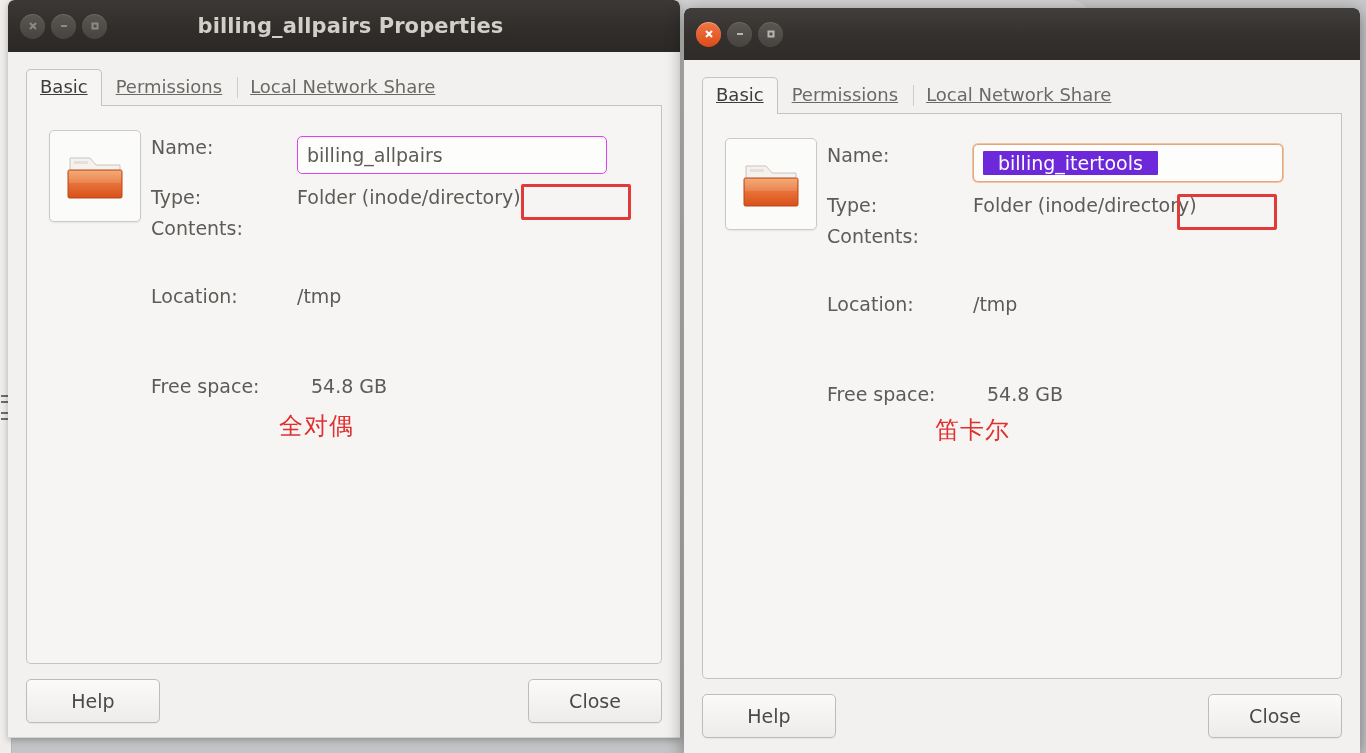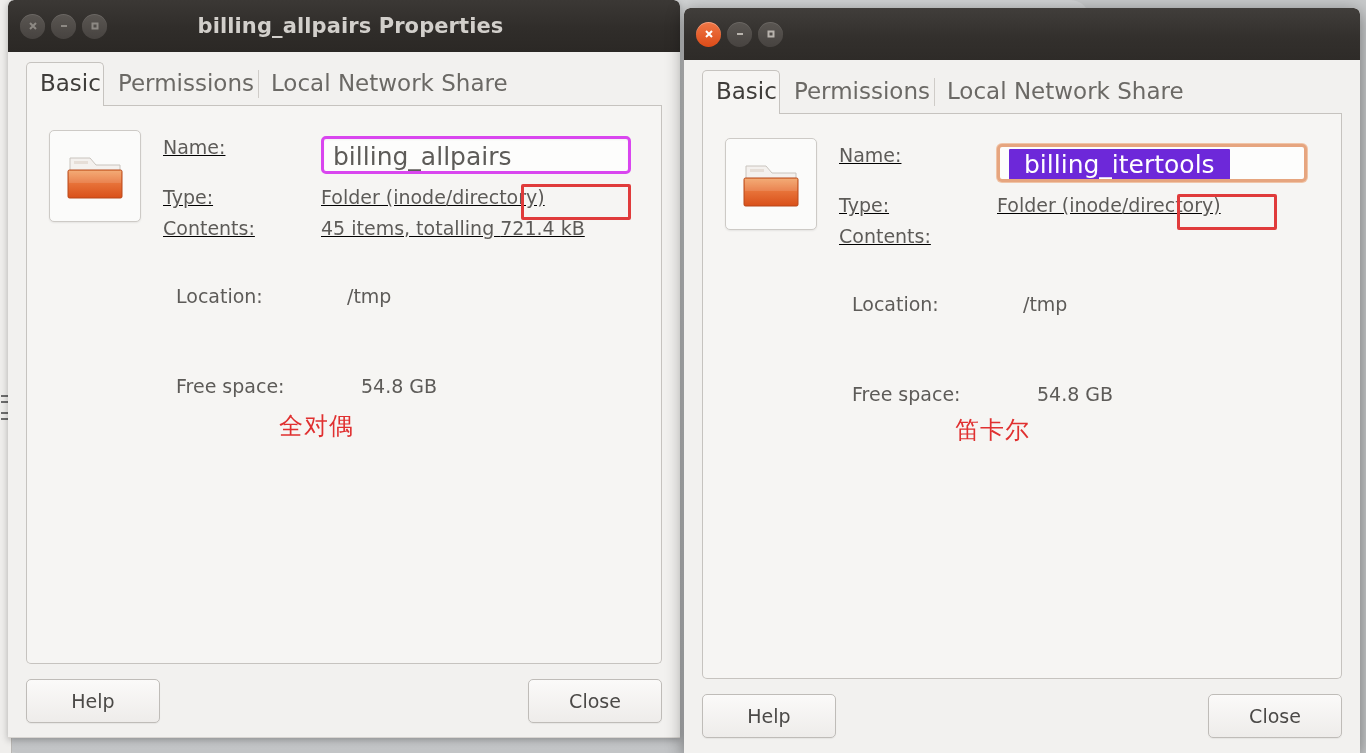--- a/index.html
+++ b/index.html
@@ -133,28 +133,29 @@
     position: relative;
   }
   .tabstrip::after {
     content:"";
     position: absolute;
     left: 0; right: 0; bottom: 0;
     height: 1px;
     background: #c6c3bf;
   }
   .tab {
-    font-size: 23px;
+    font-size: 18px;
     color: #6b6965;
-    padding: 6px 2px 8px 13px;
+    padding: 6px 13px 8px 13px;
     border: 1px solid transparent;
     border-bottom: none;
     position: relative;
     white-space: nowrap;
     line-height: 1.25;
+    text-decoration: underline;
   }
   .tab + .tab::before {
     content:"";
     position: absolute;
     left: 0; top: 7px; bottom: 8px;
     width: 1px;
     background: #cfccc8;
   }
   .tab.selected {
     background: #f6f5f3;
@@ -181,23 +182,22 @@
     background: #f6f5f3;
     position: relative;
     min-height: 0;
     padding: 22px 20px 16px 22px;
   }
 
   
   .info {
     display: grid;
     grid-template-columns: 102px 146px 1fr;
-    column-gap: 12px;
+    column-gap: 0;
     align-items: start;
-    text-decoration: underline;
   }
   .icon-cell { grid-column: 1; grid-row: 1 / span 3; padding-top: 2px; }
 
   .folder-btn {
     width: 92px; height: 92px;
     background: #fbfbfa;
     border: 1px solid #cdcac6;
     border-radius: 5px;
     box-shadow: 0 1px 2px rgba(0,0,0,0.07);
     display: flex;
@@ -220,24 +220,24 @@
     white-space: nowrap;
     position: relative;
   }
 
   .name-input {
     display: inline-block;
     width: 310px;
     height: 38px;
     line-height: 36px;
     background: #fdfdfc;
-    border: 3px solid #d946ef;
+    border: 1px solid #d946ef;
     border-radius: 5px;
     padding: 0 9px;
-    font-size: 25px;
+    font-size: 19px;
     color: #5d5b58;
     box-shadow: inset 0 1px 2px rgba(0,0,0,0.05);
     overflow: hidden;
     white-space: nowrap;
   }
   .name-input.focused {
     border-color: #e6a57f;
     box-shadow: 0 0 0 1px #f0c4a7;
     width: 310px;
   }
@@ -249,21 +249,20 @@
   }
 
   
   .block-gap-1 { height: 46px; }
   .block-gap-2 { height: 36px; }
 
   .pairline {
     display: grid;
     grid-template-columns: 102px 146px 1fr;
     align-items: start;
-    gap: 25px;
   }
   .pairline .lbl, .pairline .val { padding-top: 0; }
   .pairline.freespace { grid-template-columns: 102px 160px 1fr; margin-top: 31px; }
 
   
   .redbox {
     position: absolute;
     border: 3px solid #e03b3b;
     border-radius: 2px;
     pointer-events: none;
@@ -372,23 +371,20 @@
 
           <div class="lbl row-name">Name:</div>
           <div class="val row-name">
             <span class="name-input">billing_allpairs</span>
           </div>
 
           <div class="lbl">Type:</div>
           <div class="val">Folder (inode/directory)</div>
 
           <div class="lbl">Contents:</div>
-          <div class="val">
-            <span>45 items, totalling </span><span>721.4 kB</span>
-          </div>
         </div>
 
         <div class="block-gap-1"></div>
 
         <div class="pairline">
           <div></div>
           <div class="lbl">Location:</div>
           <div class="val">/tmp</div>
         </div>
 
@@ -483,21 +479,21 @@
         <div class="block-gap-2"></div>
 
         <div class="pairline freespace">
           <div></div>
           <div class="lbl">Free space:</div>
           <div class="val">54.8 GB</div>
         </div>
 
         <div class="redbox" style="left:474px; top:80px; width:100px; height:36px;"></div>
 
-        <div class="cn-note" style="left:252px; top:300px;">笛卡尔</div>
+        <div class="cn-note" style="left:232px; top:300px;">笛卡尔</div>
       </div>
     </div>
 
     <div class="actionbar">
       <div class="btn">Help</div>
       <div class="btn">Close</div>
     </div>
   </div>
 
 </div>

